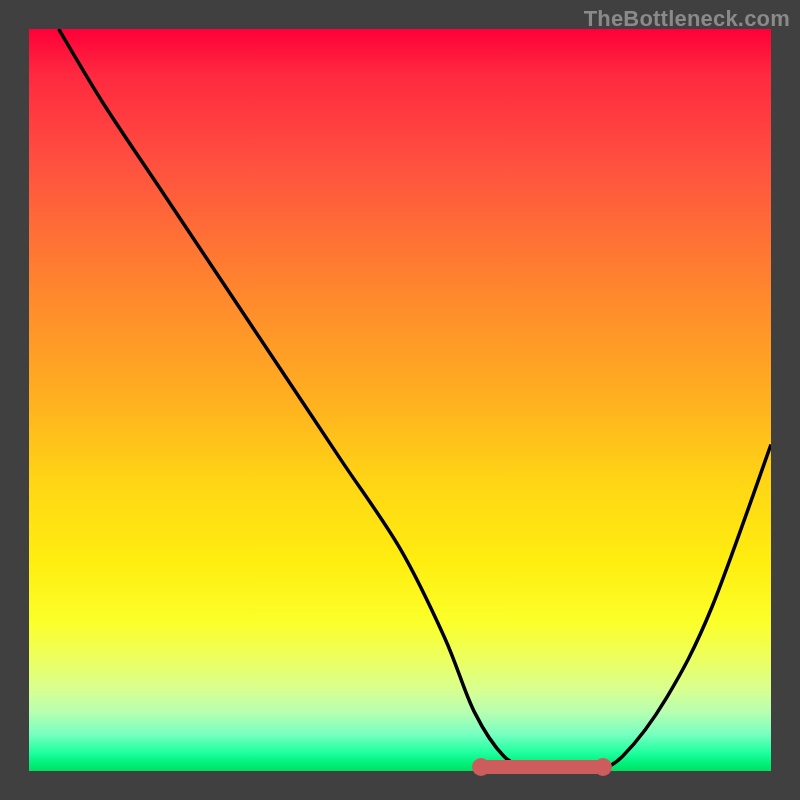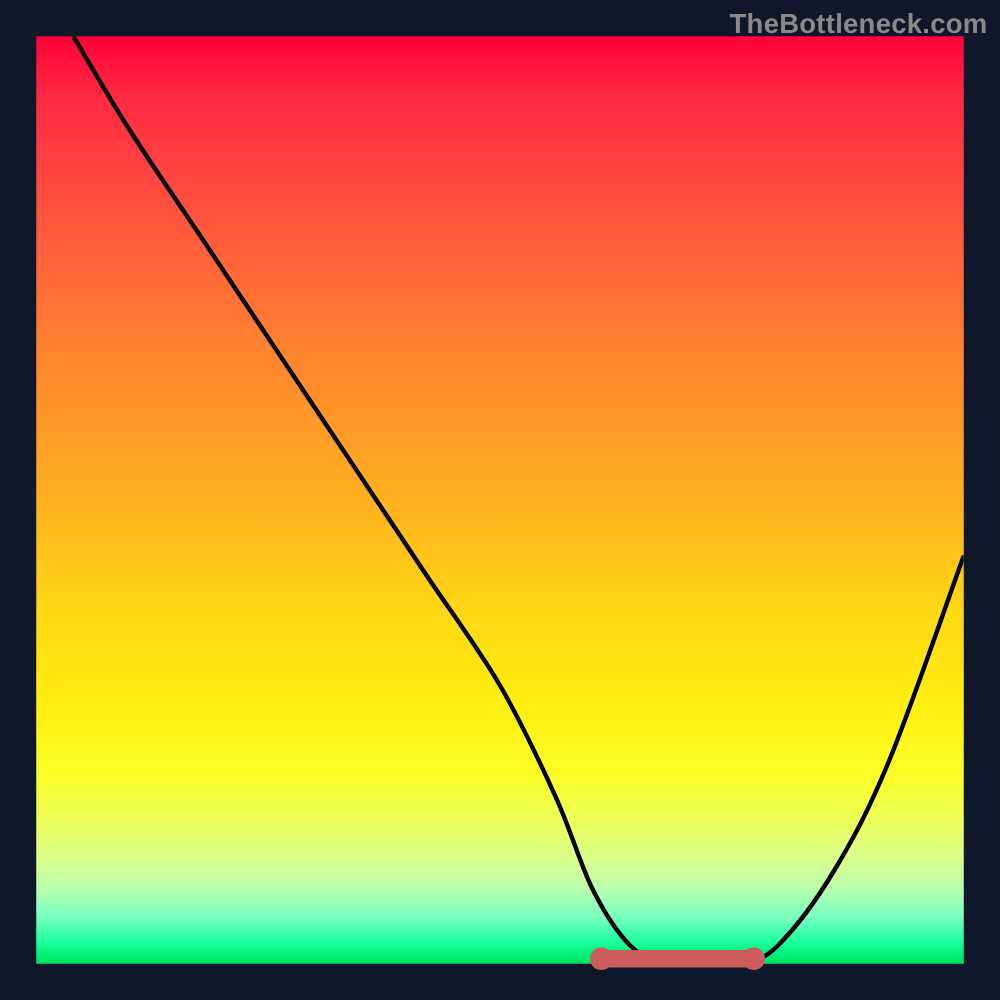--- a/index.html
+++ b/index.html
@@ -1,21 +1,21 @@
 <!DOCTYPE html>
 <html><head>
 <meta charset="utf-8">
 <style>
   * { margin: 0; padding: 0; box-sizing: border-box; }
   html, body { width: 800px; height: 800px; overflow: hidden; background: #000; }
   .frame {
     position: relative;
     width: 800px;
     height: 800px;
-    background: #0f172a;
+    background: #404040;
   }
   .plot {
     position: absolute;
     left: 29px;
     top: 29px;
     width: 742px;
     height: 742px;
     background: linear-gradient(to bottom,
       #ff0038 0%,
       #ff2840 6%,

